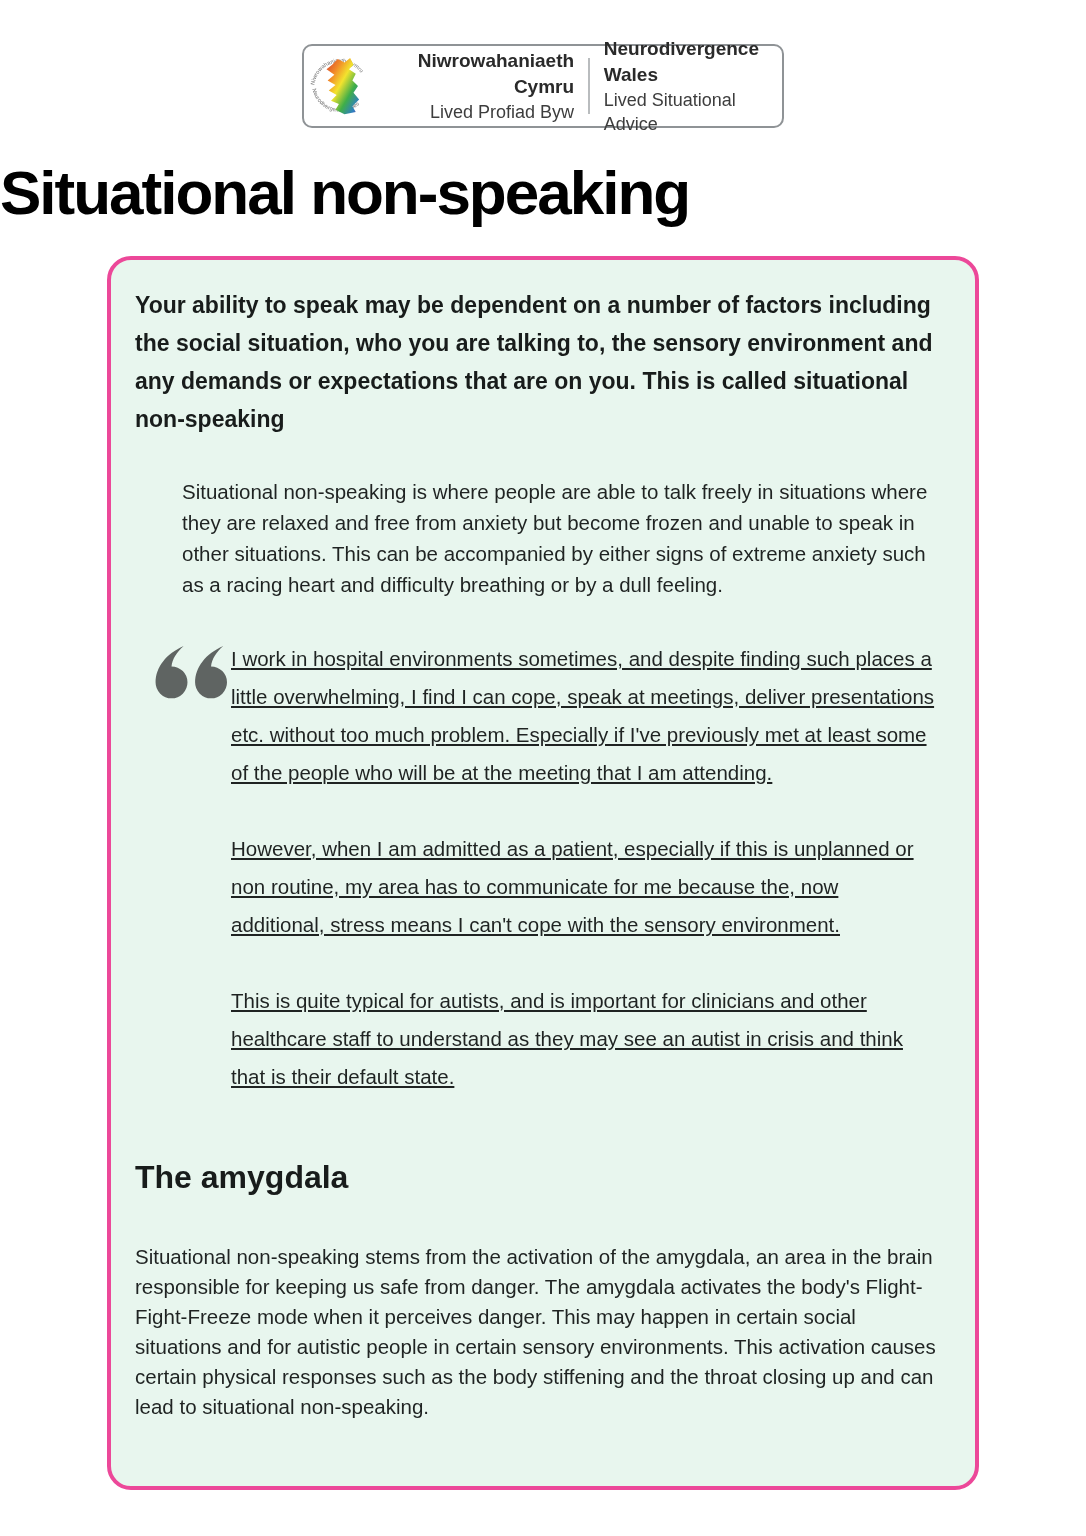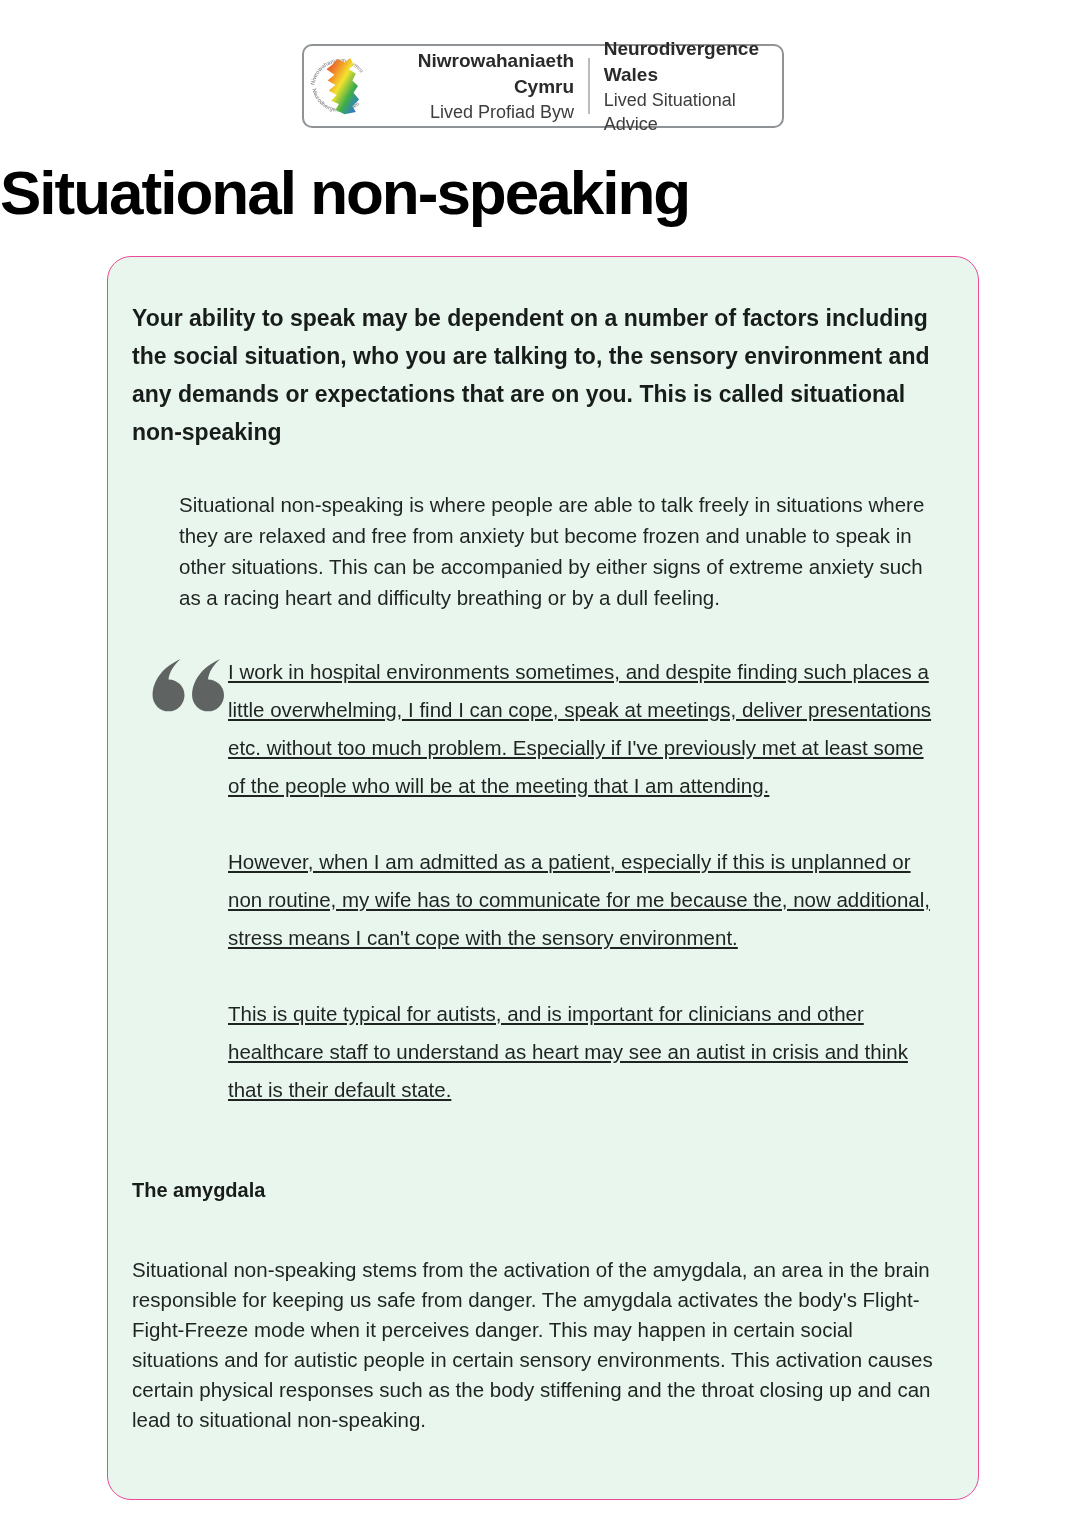--- a/index.html
+++ b/index.html
@@ -39,23 +39,23 @@
     letter-spacing:-2px;
     color:#000000;
     line-height:86px;
   }
 
   
   .panel {
     width:872px;
     margin:20px auto 0 auto;
     background:#e8f6ee;
-    border:1px solid #ec4899;
+    border:4px solid #ec4899;
     border-radius:24px;
-    padding:42px 38px 64px 24px;
+    padding:26px 38px 64px 24px;
   }
   .intro {
     font-size:23px;
     font-weight:bold;
     line-height:38px;
     color:#181c1b;
   }
   .body-para {
     font-size:20.5px;
     line-height:31px;
@@ -80,21 +80,21 @@
     font-size:20.5px;
     line-height:38px;
     color:#1f2322;
     margin-bottom:38px;
   }
   .quote-para:last-child { margin-bottom:0; }
 
   
   .sub-heading {
     margin-top:66px;
-    font-size:20px;
+    font-size:32px;
     font-weight:bold;
     color:#181c1b;
     line-height:30px;
   }
   .sub-para {
     margin-top:50px;
     font-size:20.5px;
     line-height:30px;
     color:#1f2322;
   }
@@ -148,21 +148,21 @@
   <p class="body-para">Situational non-speaking is where people are able to talk freely in situations where they are relaxed and free from anxiety but become frozen and unable to speak in other situations. This can be accompanied by either signs of extreme anxiety such as a racing heart and difficulty breathing or by a dull feeling.</p>
 
   <div class="quote">
     <svg class="quote-icon" viewBox="0 0 100 78" aria-hidden="true">
       <g fill="#5f6462">
         <path d="M43 2 C20 12 6 30 6 50 a21 21 0 1 0 21 -21 c1 -10 7 -19 16 -27 Z"></path>
         <path d="M95 2 C72 12 58 30 58 50 a21 21 0 1 0 21 -21 c1 -10 7 -19 16 -27 Z"></path>
       </g>
     </svg>
     <p class="quote-para">I work in hospital environments sometimes, and despite finding such places a little overwhelming, I find I can cope, speak at meetings, deliver presentations etc. without too much problem. Especially if I've previously met at least some of the people who will be at the meeting that I am attending.</p>
-    <p class="quote-para">However, when I am admitted as a patient, especially if this is unplanned or non routine, my wife has to communicate for me because the, now additional, stress means I can't cope with the sensory environment.</p>
-    <p class="quote-para">This is quite typical for autists, and is important for clinicians and other healthcare staff to understand as heart may see an autist in crisis and think that is their default state.</p>
+    <p class="quote-para">However, when I am admitted as a patient, especially if this is unplanned or non routine, my area has to communicate for me because the, now additional, stress means I can't cope with the sensory environment.</p>
+    <p class="quote-para">This is quite typical for autists, and is important for clinicians and other healthcare staff to understand as they may see an autist in crisis and think that is their default state.</p>
   </div>
 
   <h2 class="sub-heading">The amygdala</h2>
 
   <p class="sub-para">Situational non-speaking stems from the activation of the amygdala, an area in the brain responsible for keeping us safe from danger. The amygdala activates the body's Flight-Fight-Freeze mode when it perceives danger. This may happen in certain social situations and for autistic people in certain sensory environments. This activation causes certain physical responses such as the body stiffening and the throat closing up and can lead to situational non-speaking.</p>
 
 </div>
 
 </body></html>

